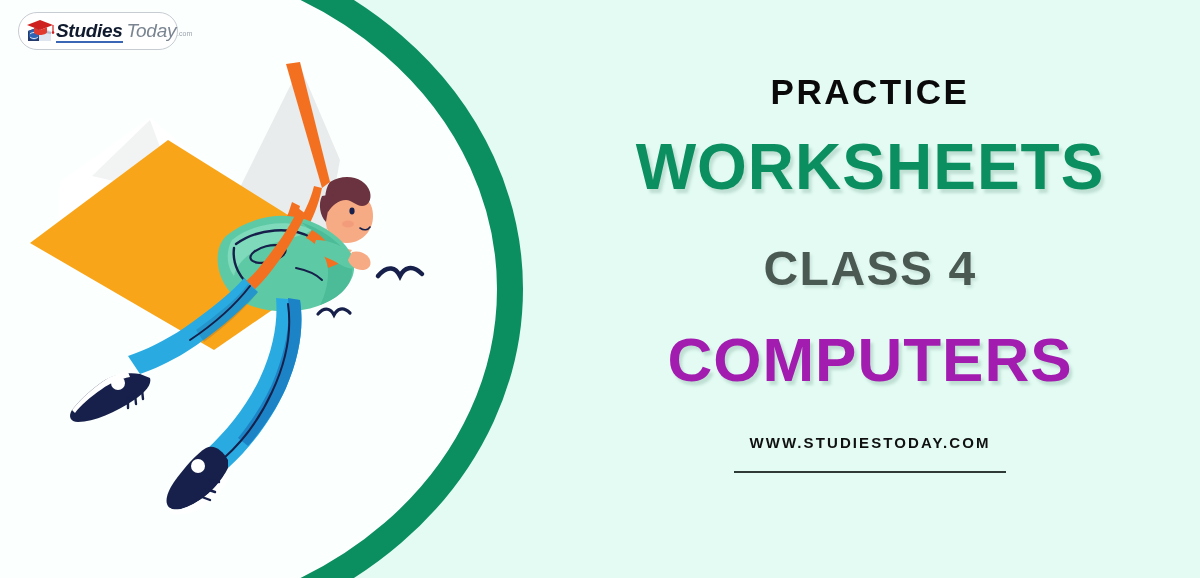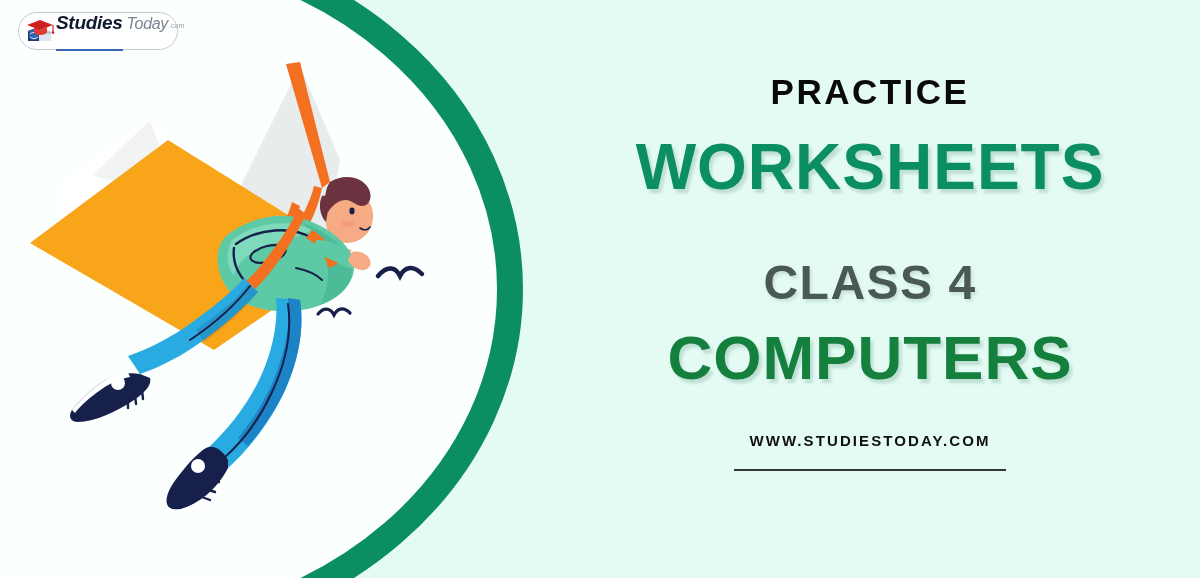--- a/index.html
+++ b/index.html
@@ -59,27 +59,27 @@
     top: 1px;
   }
   .logo-studies {
     font-family: "Liberation Sans", sans-serif;
     font-style: italic;
     font-weight: bold;
     font-size: 19px;
     color: #101a2e;
     letter-spacing: -0.3px;
     border-bottom: 2px solid #3a66b5;
-    padding-bottom: 17px;
+    padding-bottom: 1px;
   }
   .logo-today {
     font-family: "Liberation Sans", sans-serif;
     font-style: italic;
     font-weight: normal;
-    font-size: 16px;
+    font-size: 19px;
     color: #7a8591;
     letter-spacing: -0.3px;
     margin-left: 4px;
   }
   .logo-dotcom {
     font-family: "Liberation Sans", sans-serif;
     font-size: 7px;
     color: #9aa3ad;
     margin-left: 1px;
     position: relative;
@@ -121,34 +121,34 @@
   .t-worksheets {
     margin-top: 26px;
     font-size: 64px;
     font-weight: bold;
     letter-spacing: 1px;
     color: #0b8f60;
     line-height: 1;
     text-shadow: 3px 4px 3px rgba(100, 150, 130, 0.28);
   }
   .t-class {
-    margin-top: 60px;
+    margin-top: 46px;
     font-size: 48px;
     font-weight: bold;
     letter-spacing: 1.5px;
     color: #4b5953;
     line-height: 1;
     text-shadow: 2px 3px 3px rgba(120, 150, 140, 0.22);
   }
   .t-subject {
-    margin-top: 20px;
+    margin-top: 36px;
     font-size: 62px;
     font-weight: bold;
     letter-spacing: 1px;
-    color: #15803d;
+    color: #a21caf;
     line-height: 1;
     text-shadow: 3px 4px 3px rgba(100, 150, 130, 0.28);
   }
   .t-url-wrap {
     margin-top: 44px;
     display: inline-block;
   }
   .t-url {
     font-size: 15px;
     font-weight: bold;

